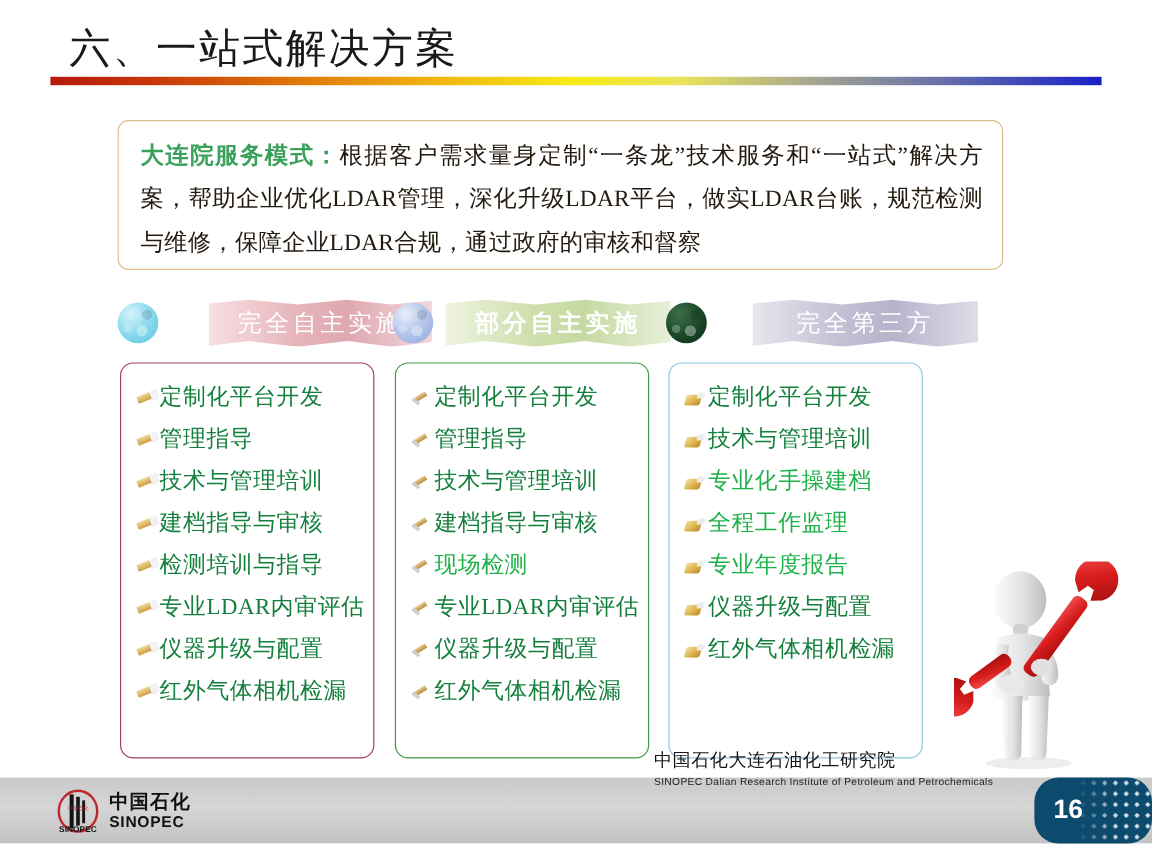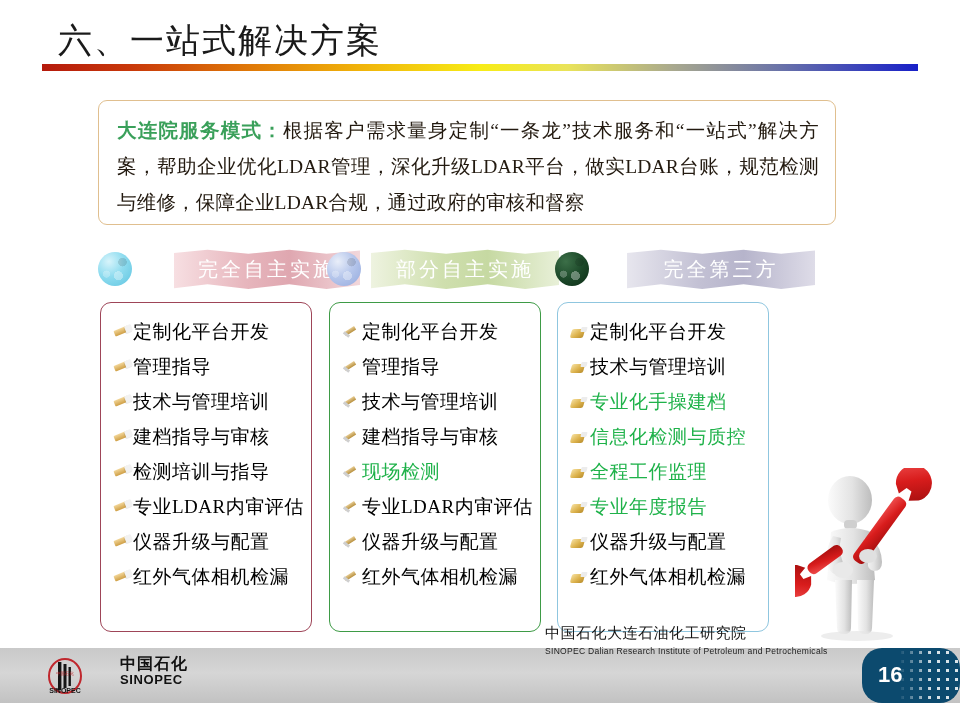--- a/index.html
+++ b/index.html
@@ -36,21 +36,21 @@
     font-size:19.5px; line-height:36px; color:#231a10;
     font-family:"Liberation Serif","DejaVu Serif",serif;
     text-align:justify; letter-spacing:0.2px;
   }
   .callout .lead { color:#3aa05a; font-weight:bold; }
 
   
   .hdr-row { position:absolute; left:0; top:246px; width:960px; height:46px; }
   .hdr { position:absolute; top:0; height:46px; display:flex; align-items:center; }
   .hdr-1 { left:98px;gap:32px; }
-  .hdr-2 { left:327px; }
+  .hdr-2 { left:327px;font-weight:bold; }
   .hdr-3 { left:555px;gap:28px; }
   .ball {
     width:34px; height:34px; border-radius:50%;
     flex:0 0 34px; position:relative; overflow:hidden;
   }
   .ball-1 { background:radial-gradient(circle at 32% 28%, #d8f4fb 0%, #8fdcef 45%, #5ec4e0 100%); }
   .ball-2 { background:radial-gradient(circle at 32% 28%, #e9eef9 0%, #b8c8ec 45%, #93a9de 100%); }
   .ball-3 { background:radial-gradient(circle at 32% 28%, #3c6f48 0%, #1d4a2a 50%, #0c2b16 100%); }
   .ball::after{
     content:""; position:absolute; inset:0;
@@ -110,35 +110,35 @@
     content:""; position:absolute; left:3px; top:6px; width:13px; height:9px;
     background:linear-gradient(135deg,#f6e0a0 0%,#dcb24c 55%,#b88c2c 100%);
     transform:skewX(-16deg); border-radius:2px;
   }
   .bul-block::after{
     content:""; position:absolute; left:13px; top:4px; width:6px; height:5px;
     background:#ececec; transform:skewX(-16deg); border-radius:1px;
   }
 
   .itxt {
-    font-size:19px; line-height:26px; color:#000000; letter-spacing:0.5px;
+    font-size:19px; line-height:26px; color:#15803d; letter-spacing:0.5px;
     font-family:"Liberation Serif","DejaVu Serif",serif; white-space:nowrap;
   }
   .itxt.hl { color:#1fb24a; }
 
   
   .mascot { position:absolute; left:795px; top:468px; width:140px; height:175px; }
 
   
   .footer {
     position:absolute; left:0; top:648px; width:960px; height:55px;
     background:linear-gradient(to bottom,#c9c9c9 0%,#d6d6d6 45%,#c2c2c2 100%);
   }
   .footer-line { position:absolute; left:0; top:703px; width:960px; height:17px; background:#ffffff; }
-  .logo-wrap { position:absolute; left:46px; top:656px; display:flex; align-items:flex-start;gap:29px; }
+  .logo-wrap { position:absolute; left:46px; top:656px; display:flex; align-items:center; }
   .logo-mark { width:38px; height:40px; position:relative; }
   .logo-txt { margin-left:7px; line-height:1.05; }
   .logo-cn { font-size:16px; font-weight:bold; color:#111; font-family:"Liberation Sans",sans-serif; letter-spacing:1px;}
   .logo-en { font-size:13px; font-weight:bold; color:#111; font-family:"Liberation Sans",sans-serif; letter-spacing:0.6px;}
   .inst { position:absolute; left:545px; top:624px; }
   .inst-cn { font-size:15px; color:#141414; font-family:"Liberation Sans",sans-serif; letter-spacing:0.5px;}
   .inst-en { font-size:8.5px; color:#1c1c1c; font-family:Liberation Sans, sans-serif; letter-spacing:0.3px; margin-top:3px;}
   .pagebox {
     position:absolute; left:862px; top:648px; width:98px; height:55px;
     background:#0c4a6e; overflow:hidden;border-radius:20px;
@@ -259,24 +259,20 @@
       <span class="bul bul-block"></span>
       <span class="itxt">定制化平台开发</span>
     </div>
   <div class="item">
       <span class="bul bul-block"></span>
       <span class="itxt">技术与管理培训</span>
     </div>
   <div class="item">
       <span class="bul bul-block"></span>
       <span class="itxt hl">专业化手操建档</span>
-    </div>
-  <div class="item">
-      <span class="bul bul-block"></span>
-      <span class="itxt hl">信息化检测与质控</span>
     </div>
   <div class="item">
       <span class="bul bul-block"></span>
       <span class="itxt hl">全程工作监理</span>
     </div>
   <div class="item">
       <span class="bul bul-block"></span>
       <span class="itxt hl">专业年度报告</span>
     </div>
   <div class="item">

